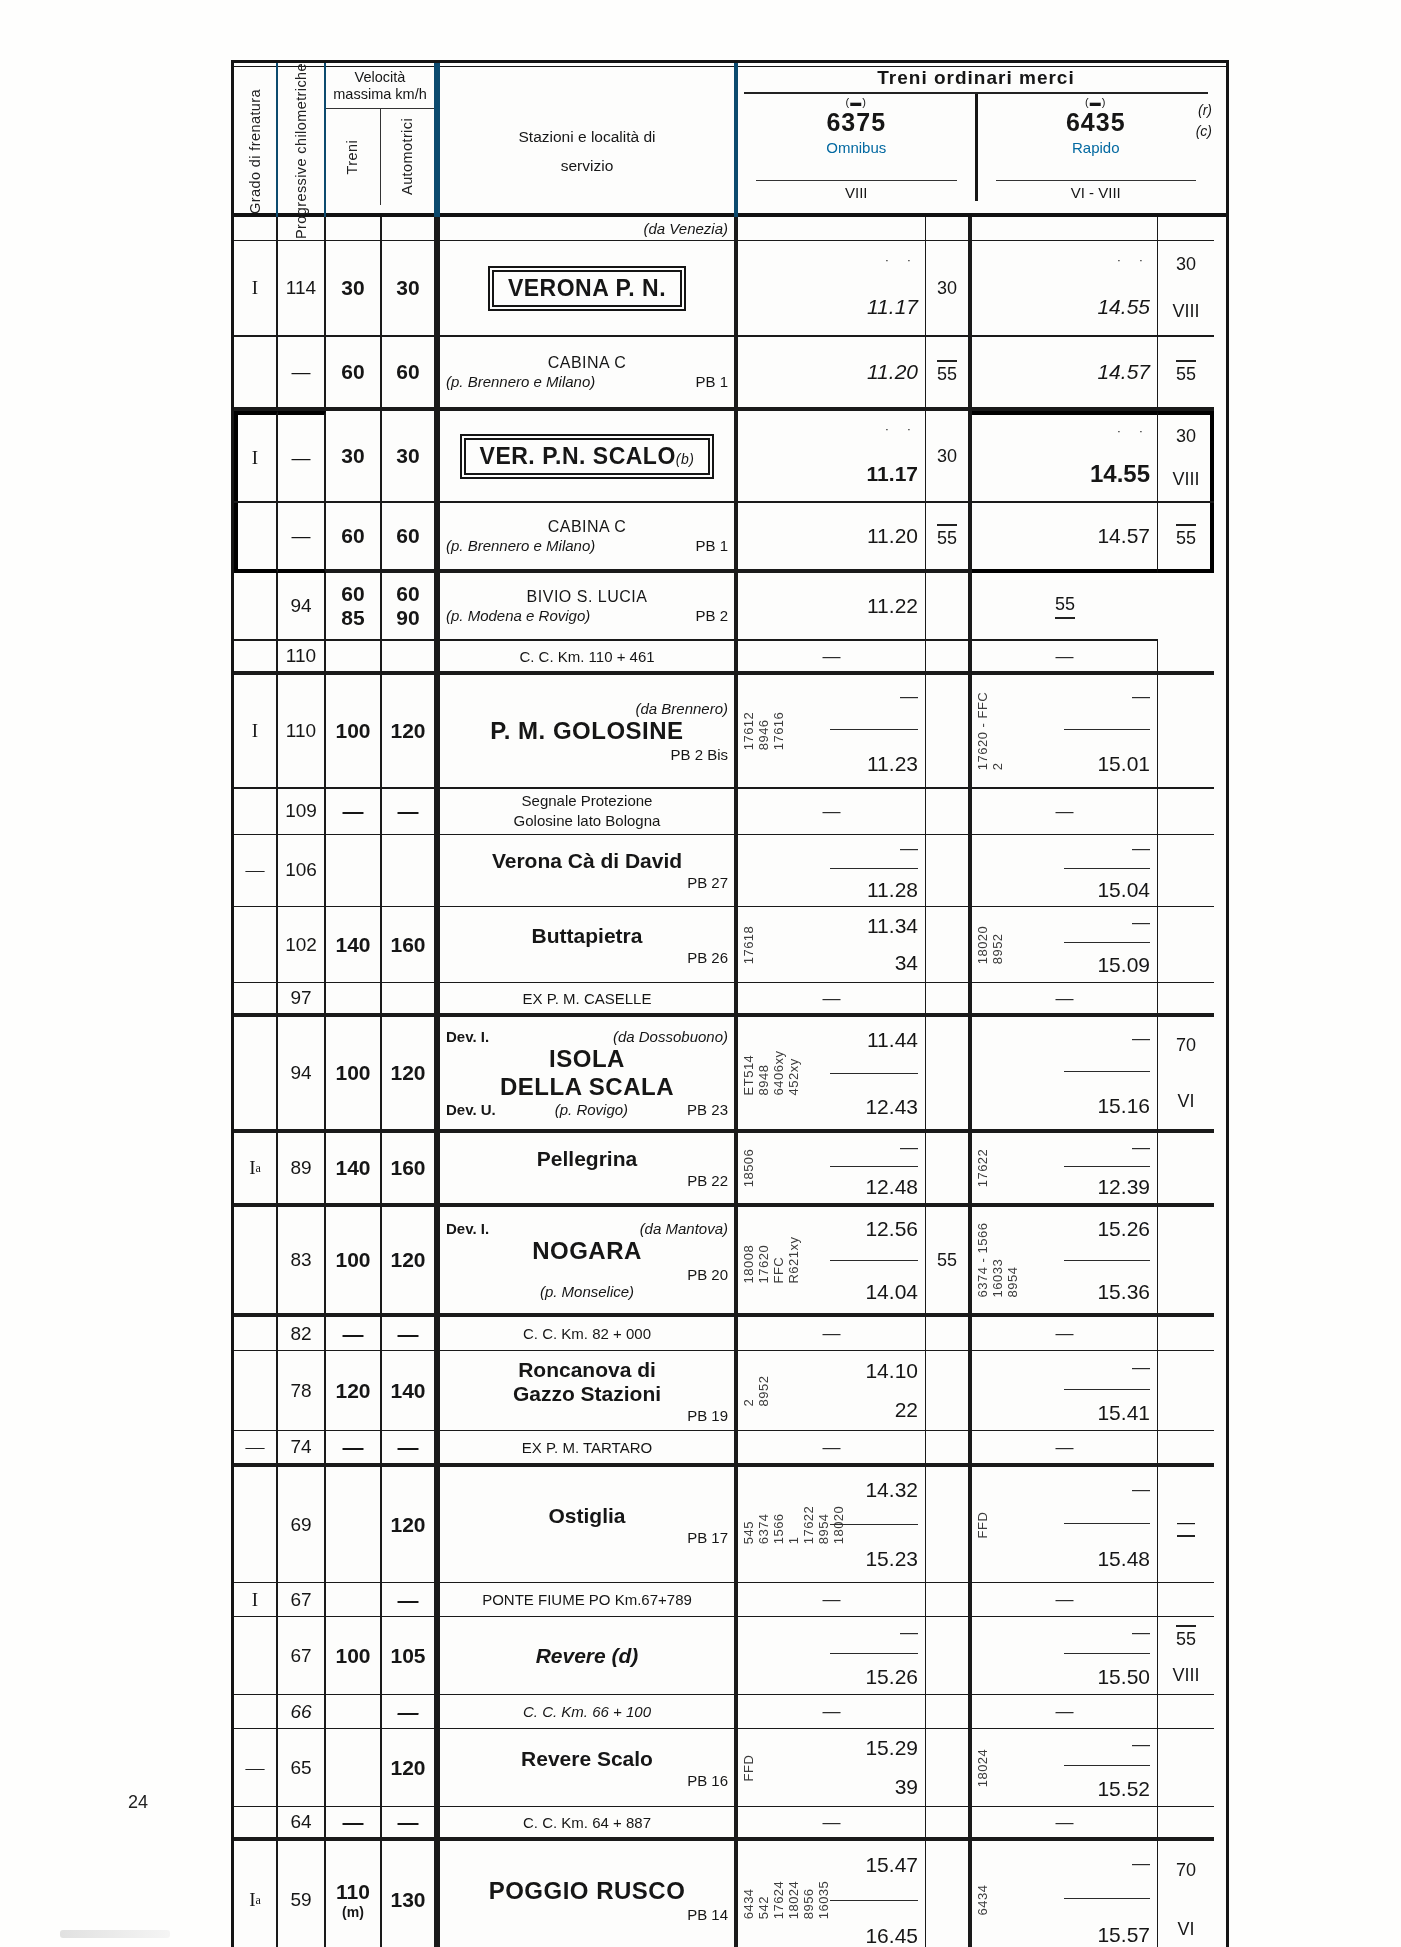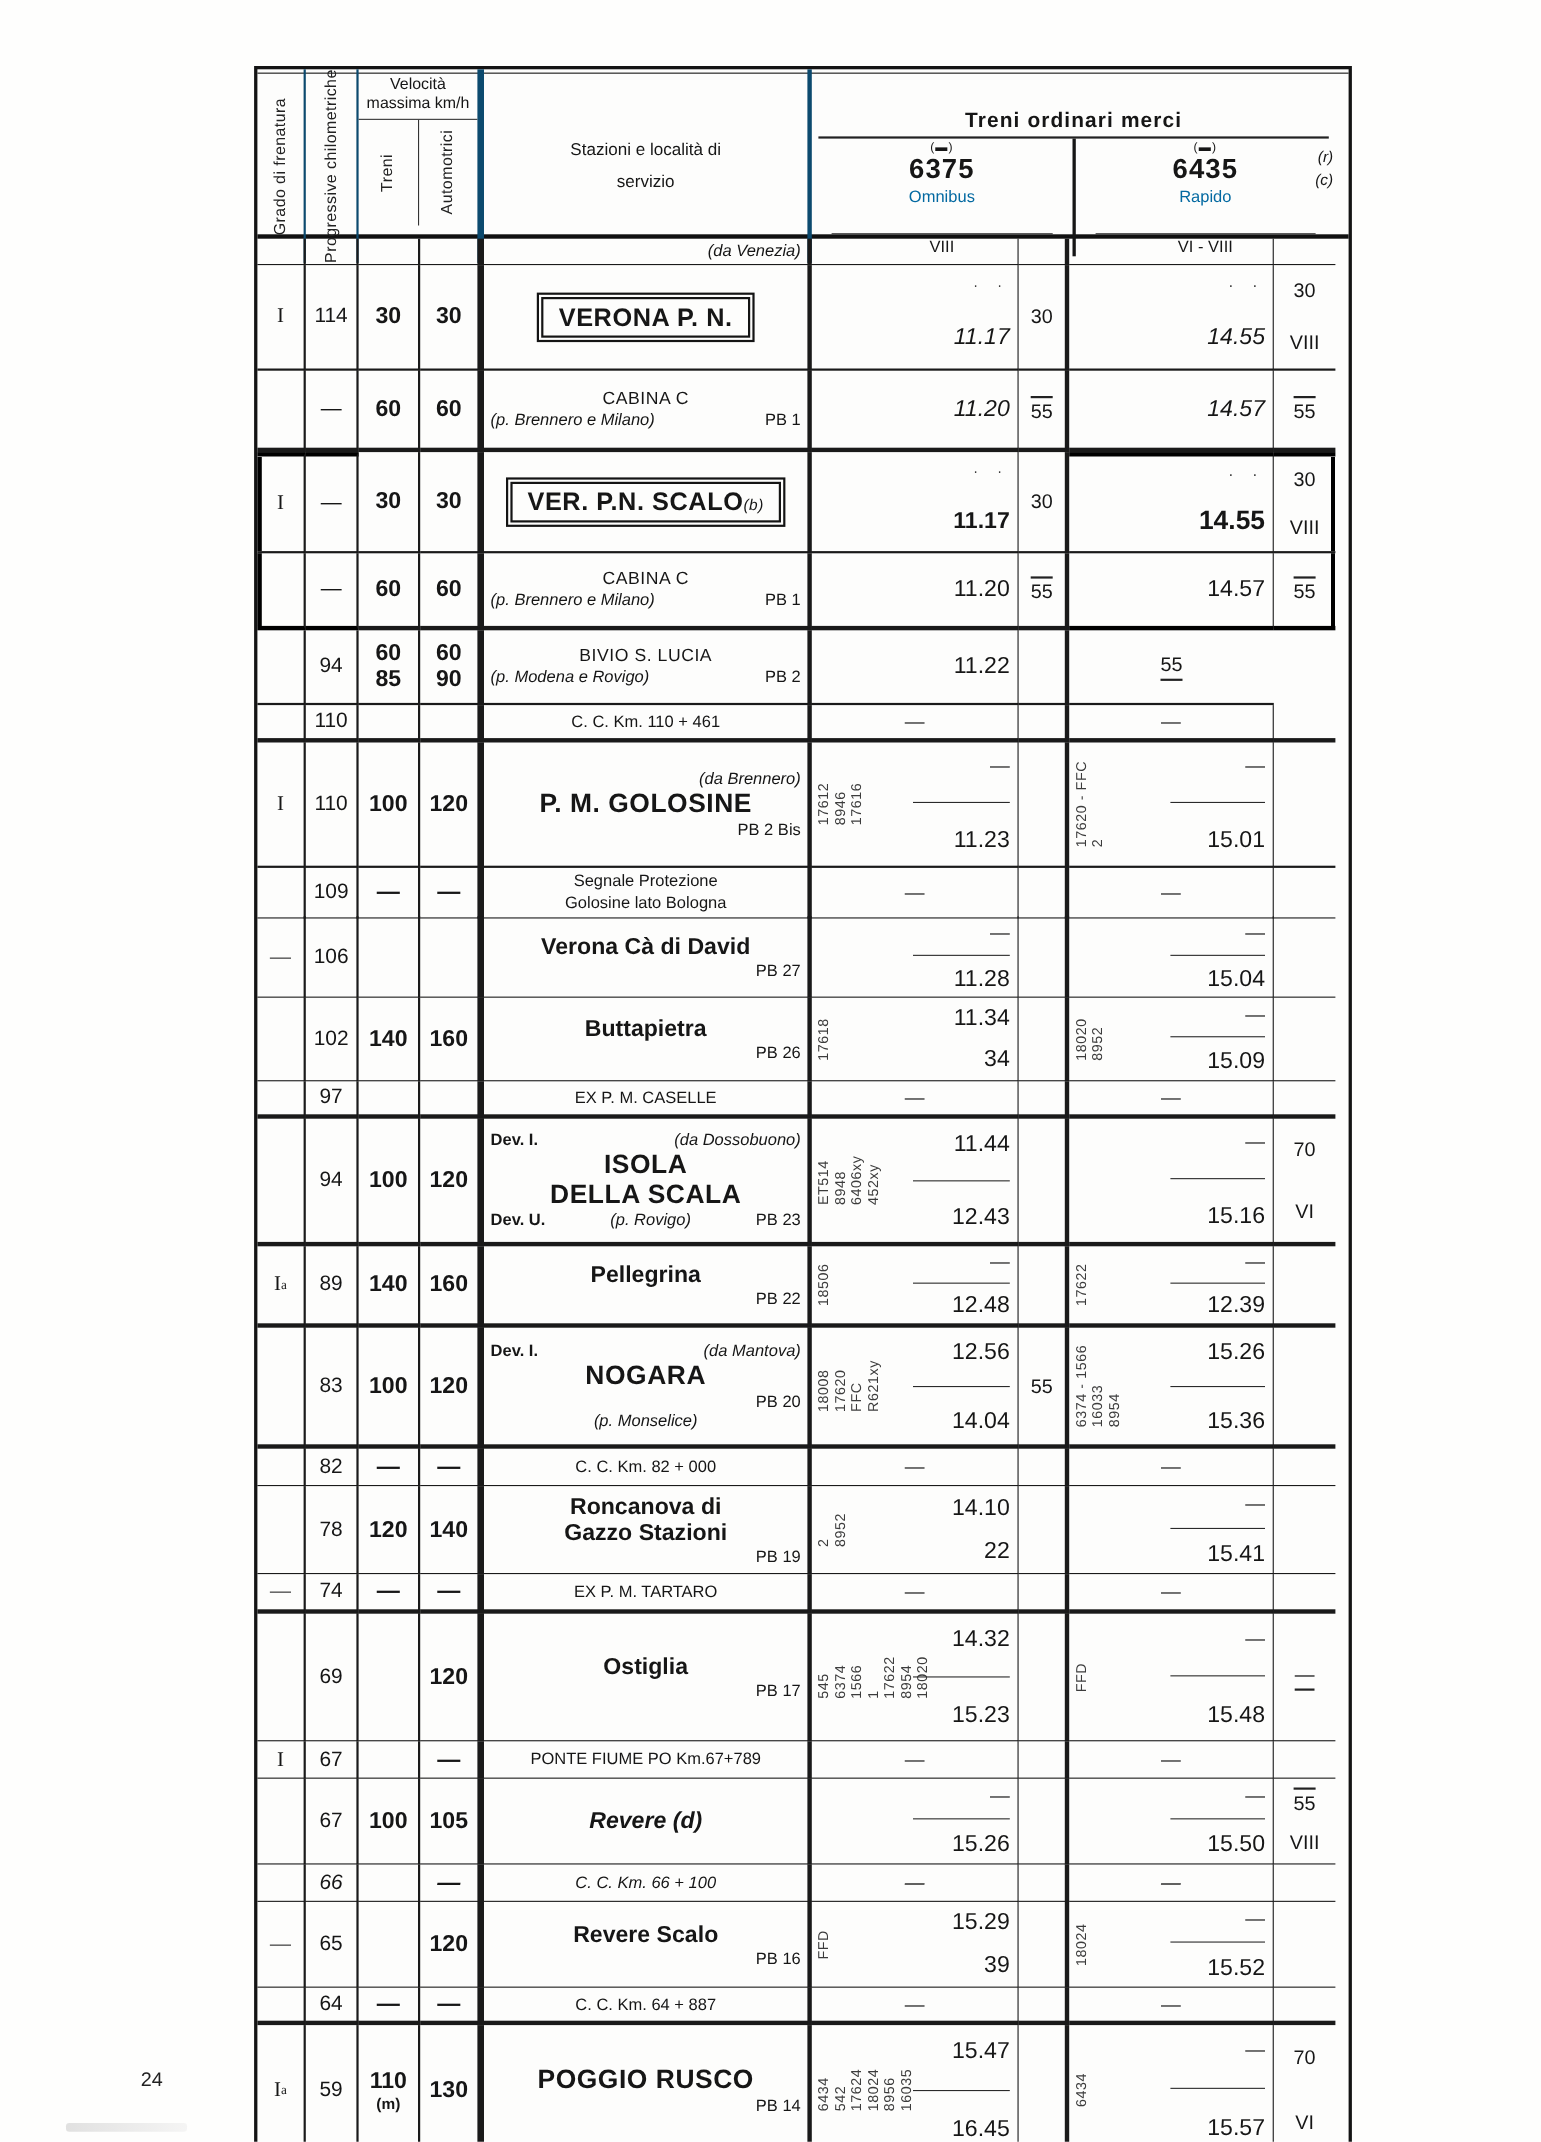--- a/index.html
+++ b/index.html
@@ -86,21 +86,21 @@
   .nc .ul{border-bottom:2px solid #222;padding-bottom:2px;}
   
   .frt .c-g,.frt .c-km{border-top:4px solid #000;}
   .frt .c-g{box-shadow:inset 4px 0 0 #000;}
   .frt .c-t2m{border-top:4px solid #000;}
   .frt .c-t2n{border-top:4px solid #000;box-shadow:inset -4px 0 0 #000;}
   .frb .c-g{box-shadow:inset 4px 0 0 #000;}
   .frb .c-g,.frb .c-km{border-bottom:4px solid #000;}
   .frb .c-t2m{border-bottom:4px solid #000;}
   .frb .c-t2n{border-bottom:4px solid #000;box-shadow:inset -4px 0 0 #000;}
-  .pagenum{position:absolute;left:128px;top:1880px;font-size:18px;color:#222;}
+  .pagenum{position:absolute;left:128px;top:1792px;font-size:18px;color:#222;}
   .smudge{position:absolute;left:60px;top:1930px;width:110px;height:8px;background:linear-gradient(90deg,#c9c9c9,#ededed);opacity:.55;border-radius:3px;}
 </style>
 </head>
 <body>
 
 <div class="sheet">
 
   <div class="twrap">
 
     <div class="grid hdr" style="border-bottom:4px solid #111;">
@@ -117,21 +117,21 @@
               <span class="vlab">Treni</span>
             </div>
           <div>
               <span class="vlab">Automotrici</span>
             </div>
         </div>
       </div>
       <div class="hcell hsta">
         <span style="white-space:pre-line;width:150px;">Stazioni e località di servizio</span>
       </div>
-      <div class="hcell hright" style="grid-column:span 4;border-right:none;margin-top:32px;">
+      <div class="hcell hright" style="grid-column:span 4;border-right:none;">
         <div class="htitle">Treni ordinari merci</div>
         <div class="htrains">
           <div class="htr htr1">
             <div class="hsym">(▬)</div>
             <div class="hnum">6375</div>
             <div class="htype">Omnibus</div>
           </div>
           <div class="htr">
             <div class="hsym">(▬)</div>
             <div class="hnum">6435</div>

